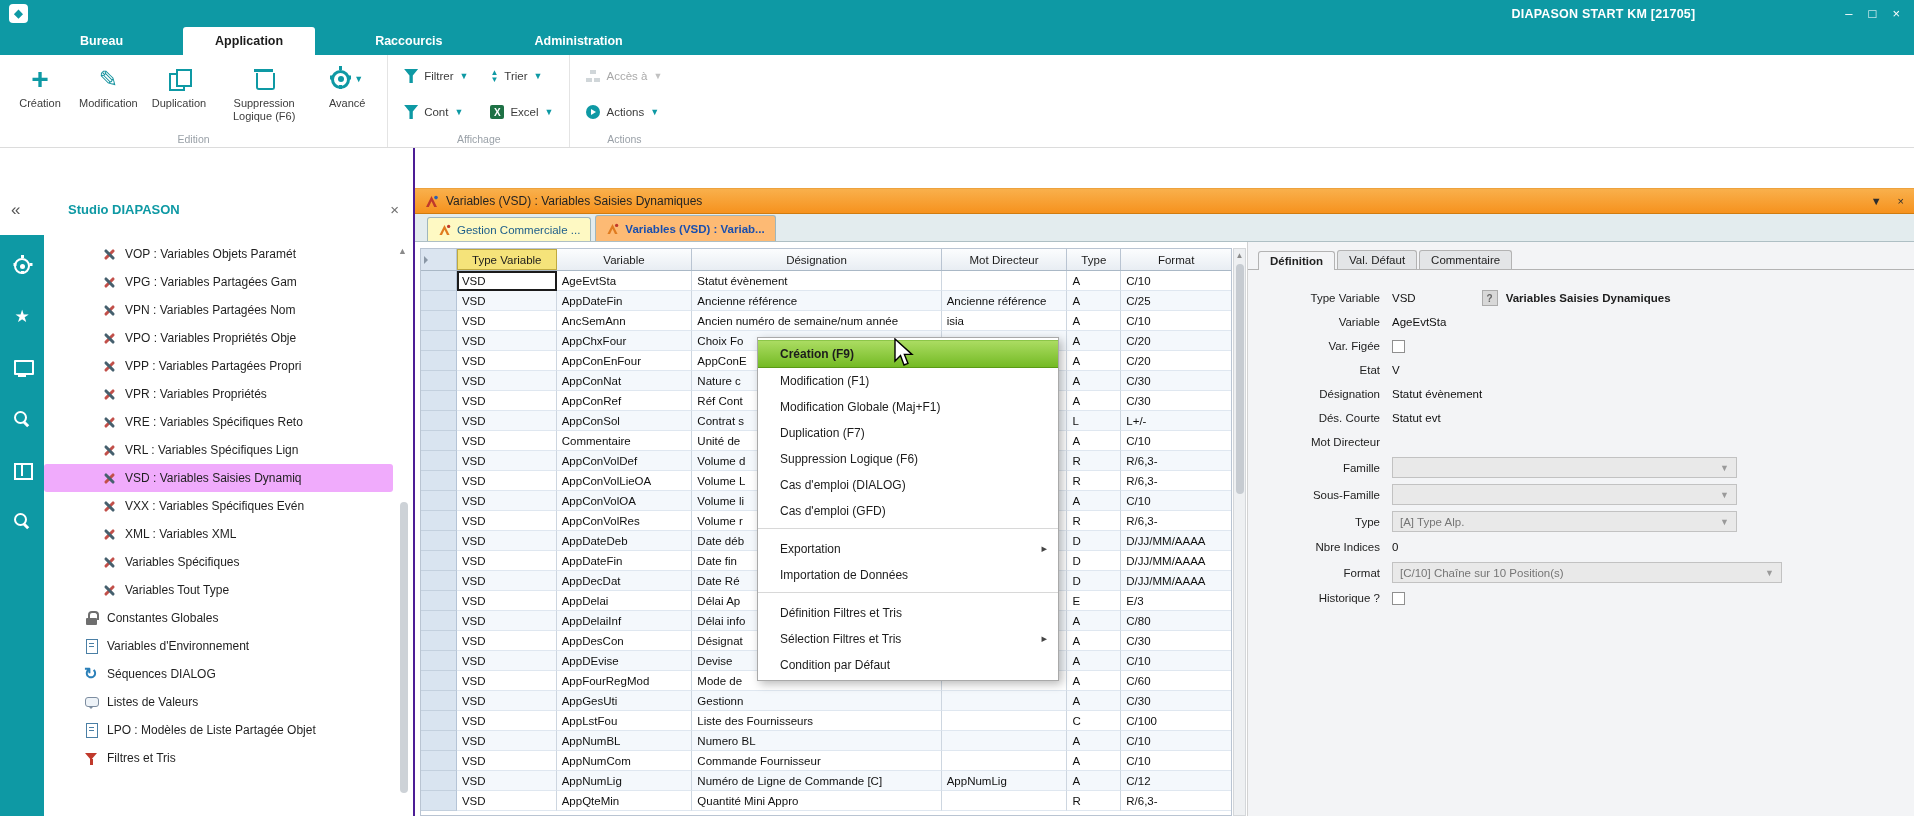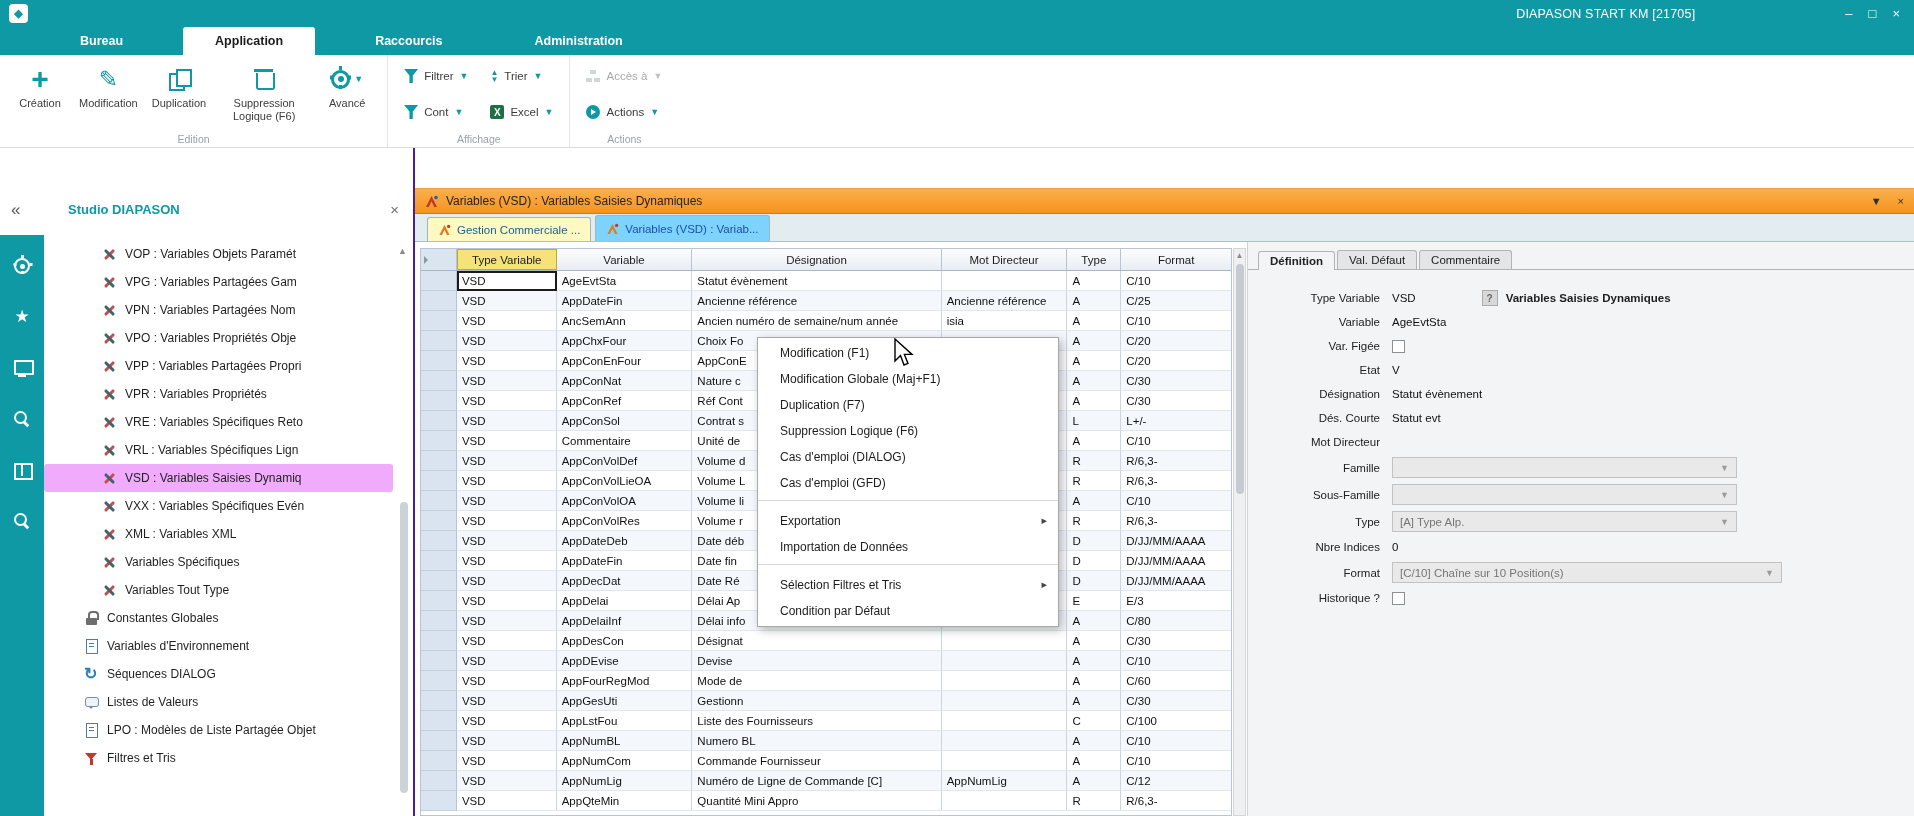--- a/index.html
+++ b/index.html
@@ -3,21 +3,21 @@
 <meta charset="utf-8">
 <style>
 *{margin:0;padding:0;box-sizing:border-box}
 html,body{background:#777}
 body{font-family:"Liberation Sans",sans-serif}
 .app{position:relative;width:1914px;height:816px;background:#fff;overflow:hidden}
 
 
 .titlebar{position:absolute;top:0;left:0;right:0;height:27px;background:#0E99A4;display:flex;align-items:center;color:#fff;z-index:5}
 .logo{width:19px;height:19px;background:#fff;border-radius:4px;margin-left:9px;display:flex;align-items:center;justify-content:center;color:#0E99A4;font-size:11px;font-weight:bold}
-.win-title{margin-left:auto;font-weight:normal;font-size:12.5px;letter-spacing:.2px}
+.win-title{margin-left:auto;font-weight:bold;font-size:12.5px;letter-spacing:.2px}
 .win-controls{display:flex;gap:16px;margin:0 14px 0 150px;font-size:13px}
 .win-controls span{cursor:default;line-height:27px}
 
 
 .menubar{position:absolute;top:27px;left:0;right:0;height:28px;background:#0E99A4;display:flex;align-items:flex-end;padding-left:34px;z-index:5}
 .mtab{height:28px;display:flex;align-items:center;padding:0 32px;margin:0 14px;color:#fff;font-weight:bold;font-size:12.5px}
 .mtab.active{background:#fff;color:#1c1c1c;border-radius:3px 3px 0 0}
 
 
 .ribbon{position:absolute;top:55px;left:0;right:0;height:93px;background:#fff;border-bottom:1px solid #dcdcdc;display:flex;z-index:4}
@@ -102,21 +102,21 @@
 .ticon[data-icon="filter-funnel-icon"]::before{content:"";position:absolute;left:1px;top:2px;border-left:6px solid transparent;border-right:6px solid transparent;border-top:7px solid #c0392b}
 .ticon[data-icon="filter-funnel-icon"]::after{content:"";position:absolute;left:6px;top:8px;width:3px;height:6px;background:#c0392b}
 
 
 .main{position:absolute;top:148px;left:415px;right:0;bottom:0;background:#fff}
 .obar{position:absolute;top:40px;left:0;right:0;height:26px;background:linear-gradient(180deg,#F9B04C 0%,#F6921E 100%);border-top:1px solid #eda23e;border-bottom:1px solid #d07c10;display:flex;align-items:center;padding:0 10px;gap:8px;z-index:2}
 .obar-title{font-size:12px;color:#232323}
 .obar-actions{margin-left:auto;display:flex;gap:16px;color:#2e2e2e;font-size:11px}
 .tabstrip{position:absolute;top:66px;left:0;right:0;height:28px;background:#e3ecee;border-bottom:1px solid #aebfc4;display:flex;align-items:flex-end;padding-left:12px;gap:4px;z-index:2}
 .dtab{height:24px;display:flex;align-items:center;gap:6px;padding:0 10px;border:1px solid #9fb6bc;border-bottom:none;border-radius:3px 3px 0 0;background:#fef9c3;font-size:11.5px;color:#1d5e8a;white-space:nowrap}
-.dtab.active{background:#7dd3fc;color:#1a4fae;font-weight:normal;height:26px}
+.dtab.active{background:#fdba74;color:#1a4fae;font-weight:bold;height:26px}
 .workspace{position:absolute;top:94px;left:0;right:0;bottom:0;background:#fff}
 
 
 .grid{position:absolute;top:6px;left:5px;width:812px;bottom:0;border:1px solid #b9c4d2;overflow:hidden;background:#fff}
 .ghead{display:flex;height:22px;background:linear-gradient(#fcfdfe,#e8edf3);border-bottom:1px solid #aab8c6}
 .hc{display:flex;align-items:center;justify-content:center;font-size:11.5px;color:#1c1c1c;border-right:1px solid #b9c4d2;height:100%;overflow:hidden;white-space:nowrap}
 .ghead>*:nth-child(2){width:100px}
 .ghead>*:nth-child(3){width:136px}
 .ghead>*:nth-child(4){width:250px}
 .ghead>*:nth-child(5){width:126px}
@@ -734,28 +734,30 @@
             <span class="flbl">Historique ?</span>
             <span class="cb"></span>
           </div>
         </div>
       </div>
 
     </div>
   </div>
 
   <div class="ctx">
+    <div class="mi hl">Création (F9)</div>
       <div class="mi">Modification (F1)</div>
       <div class="mi">Modification Globale (Maj+F1)</div>
       <div class="mi">Duplication (F7)</div>
       <div class="mi">Suppression Logique (F6)</div>
       <div class="mi">Cas d'emploi (DIALOG)</div>
       <div class="mi sep">Cas d'emploi (GFD)</div>
       <div class="mi has-sub">Exportation</div>
       <div class="mi sep">Importation de Données</div>
+      <div class="mi">Définition Filtres et Tris</div>
       <div class="mi has-sub">Sélection Filtres et Tris</div>
       <div class="mi">Condition par Défaut</div>
   </div>
 
   <svg class="cursor" width="22" height="30" viewBox="0 0 22 30">
     <path d="M2 1 L2 23 L7.5 17.5 L11 27 L15 25.4 L11.4 16.4 L19 16.4 Z" fill="#fff" stroke="#000" stroke-width="1.4"></path>
   </svg>
 
 </div>
 

